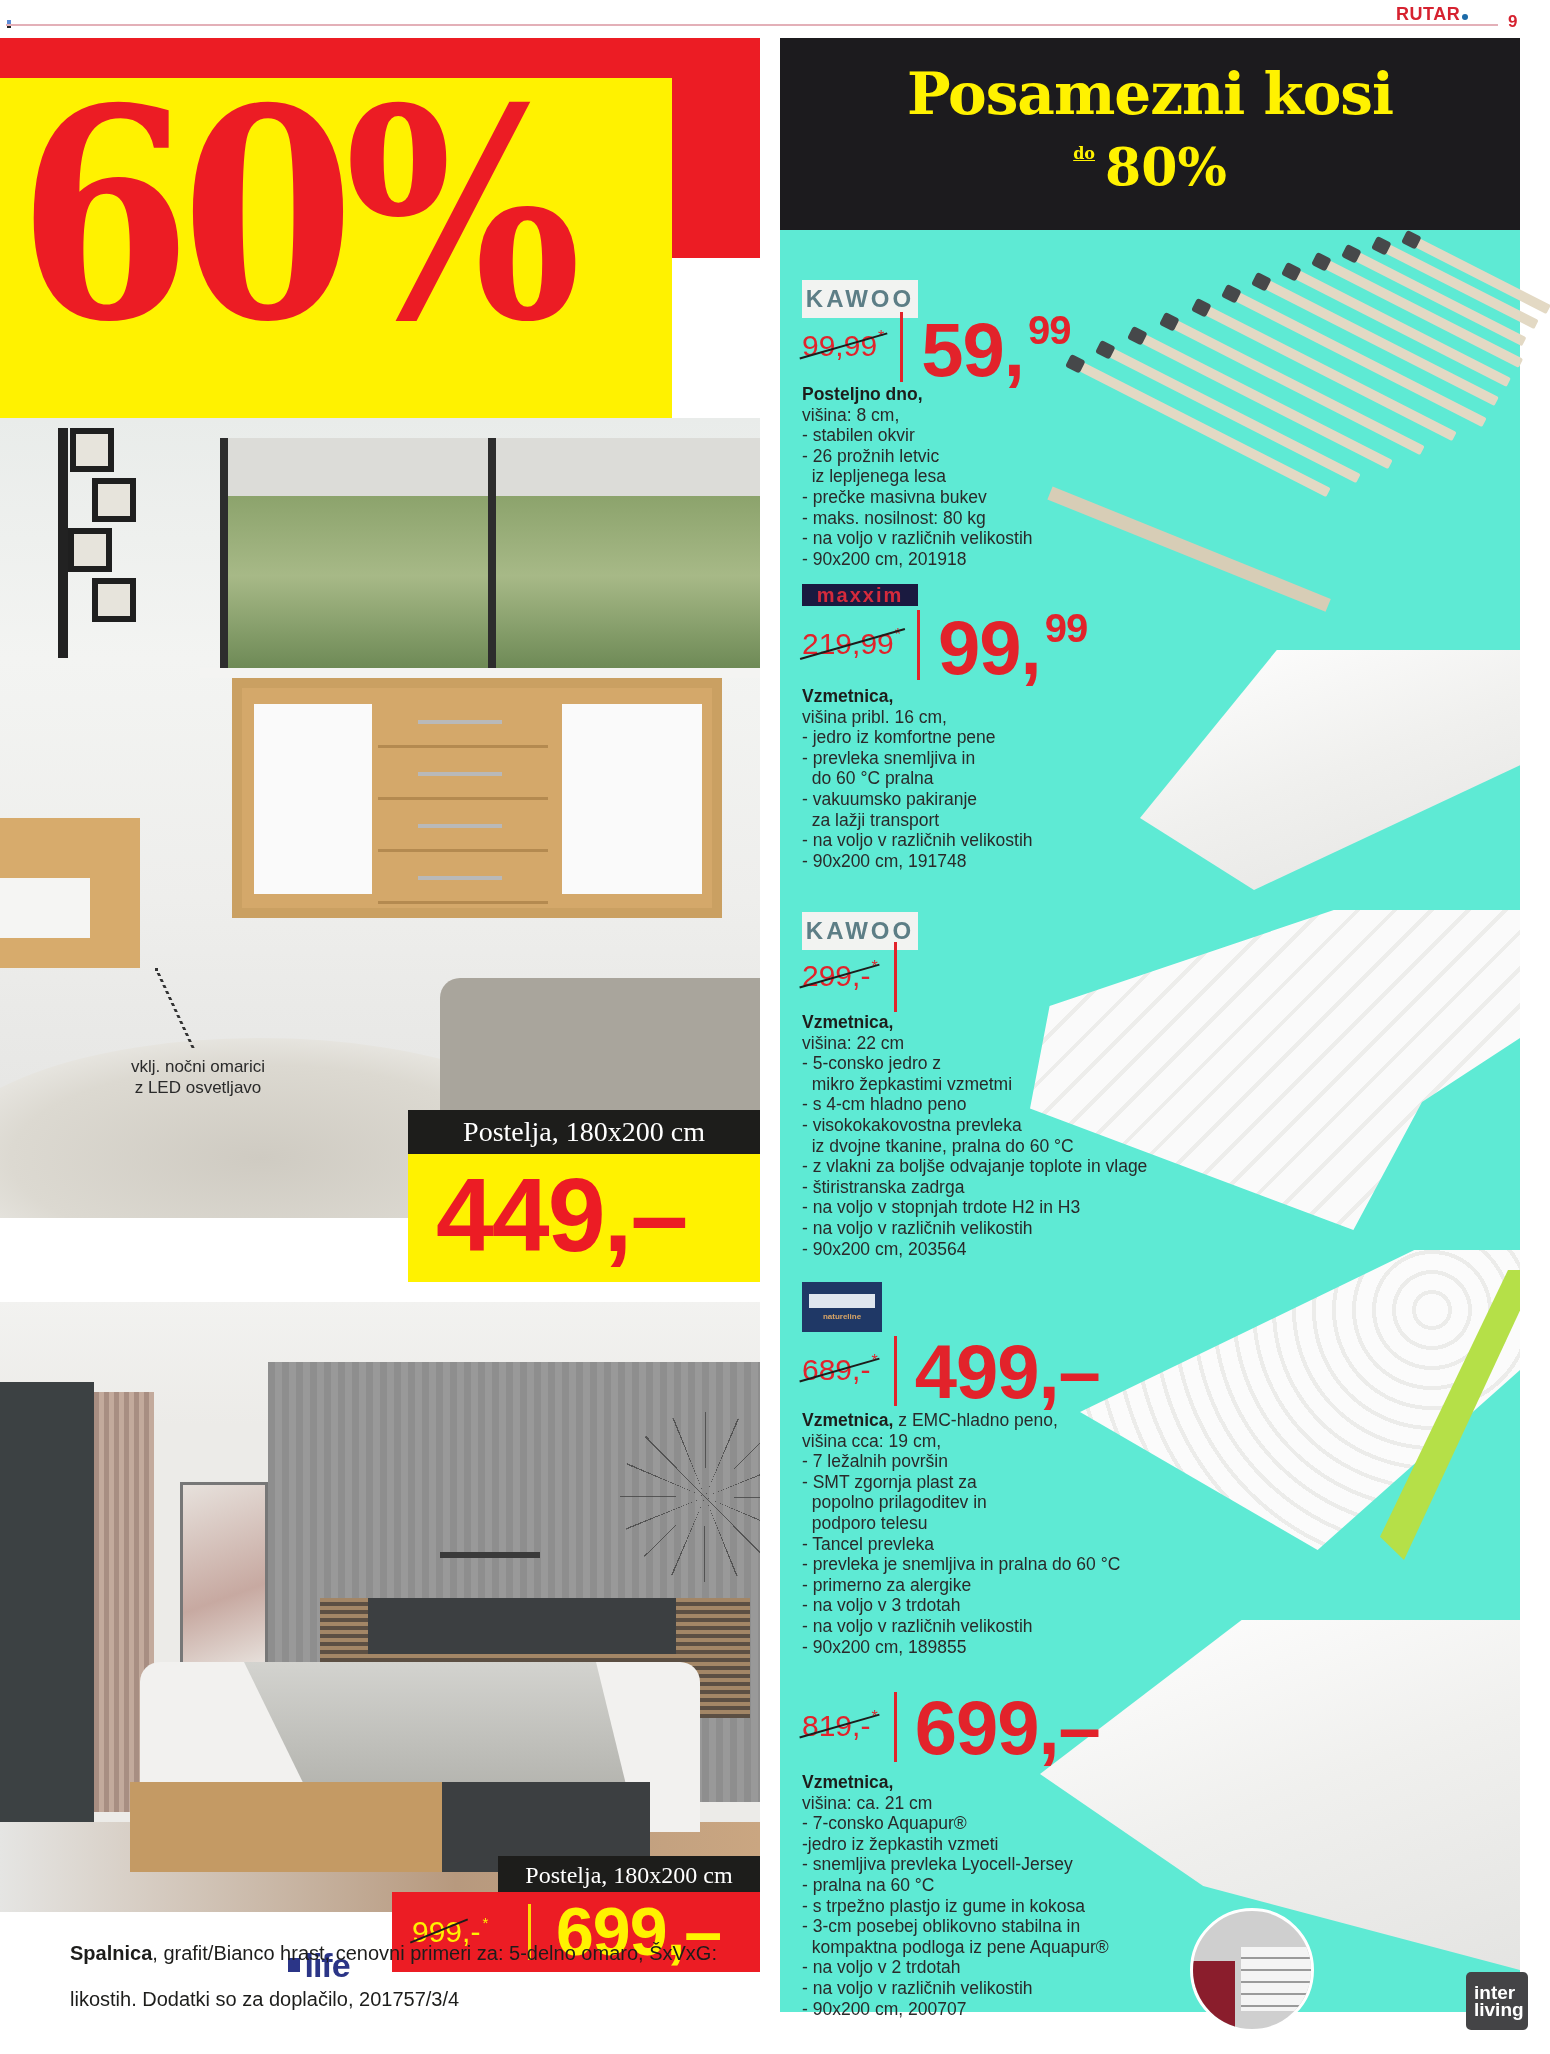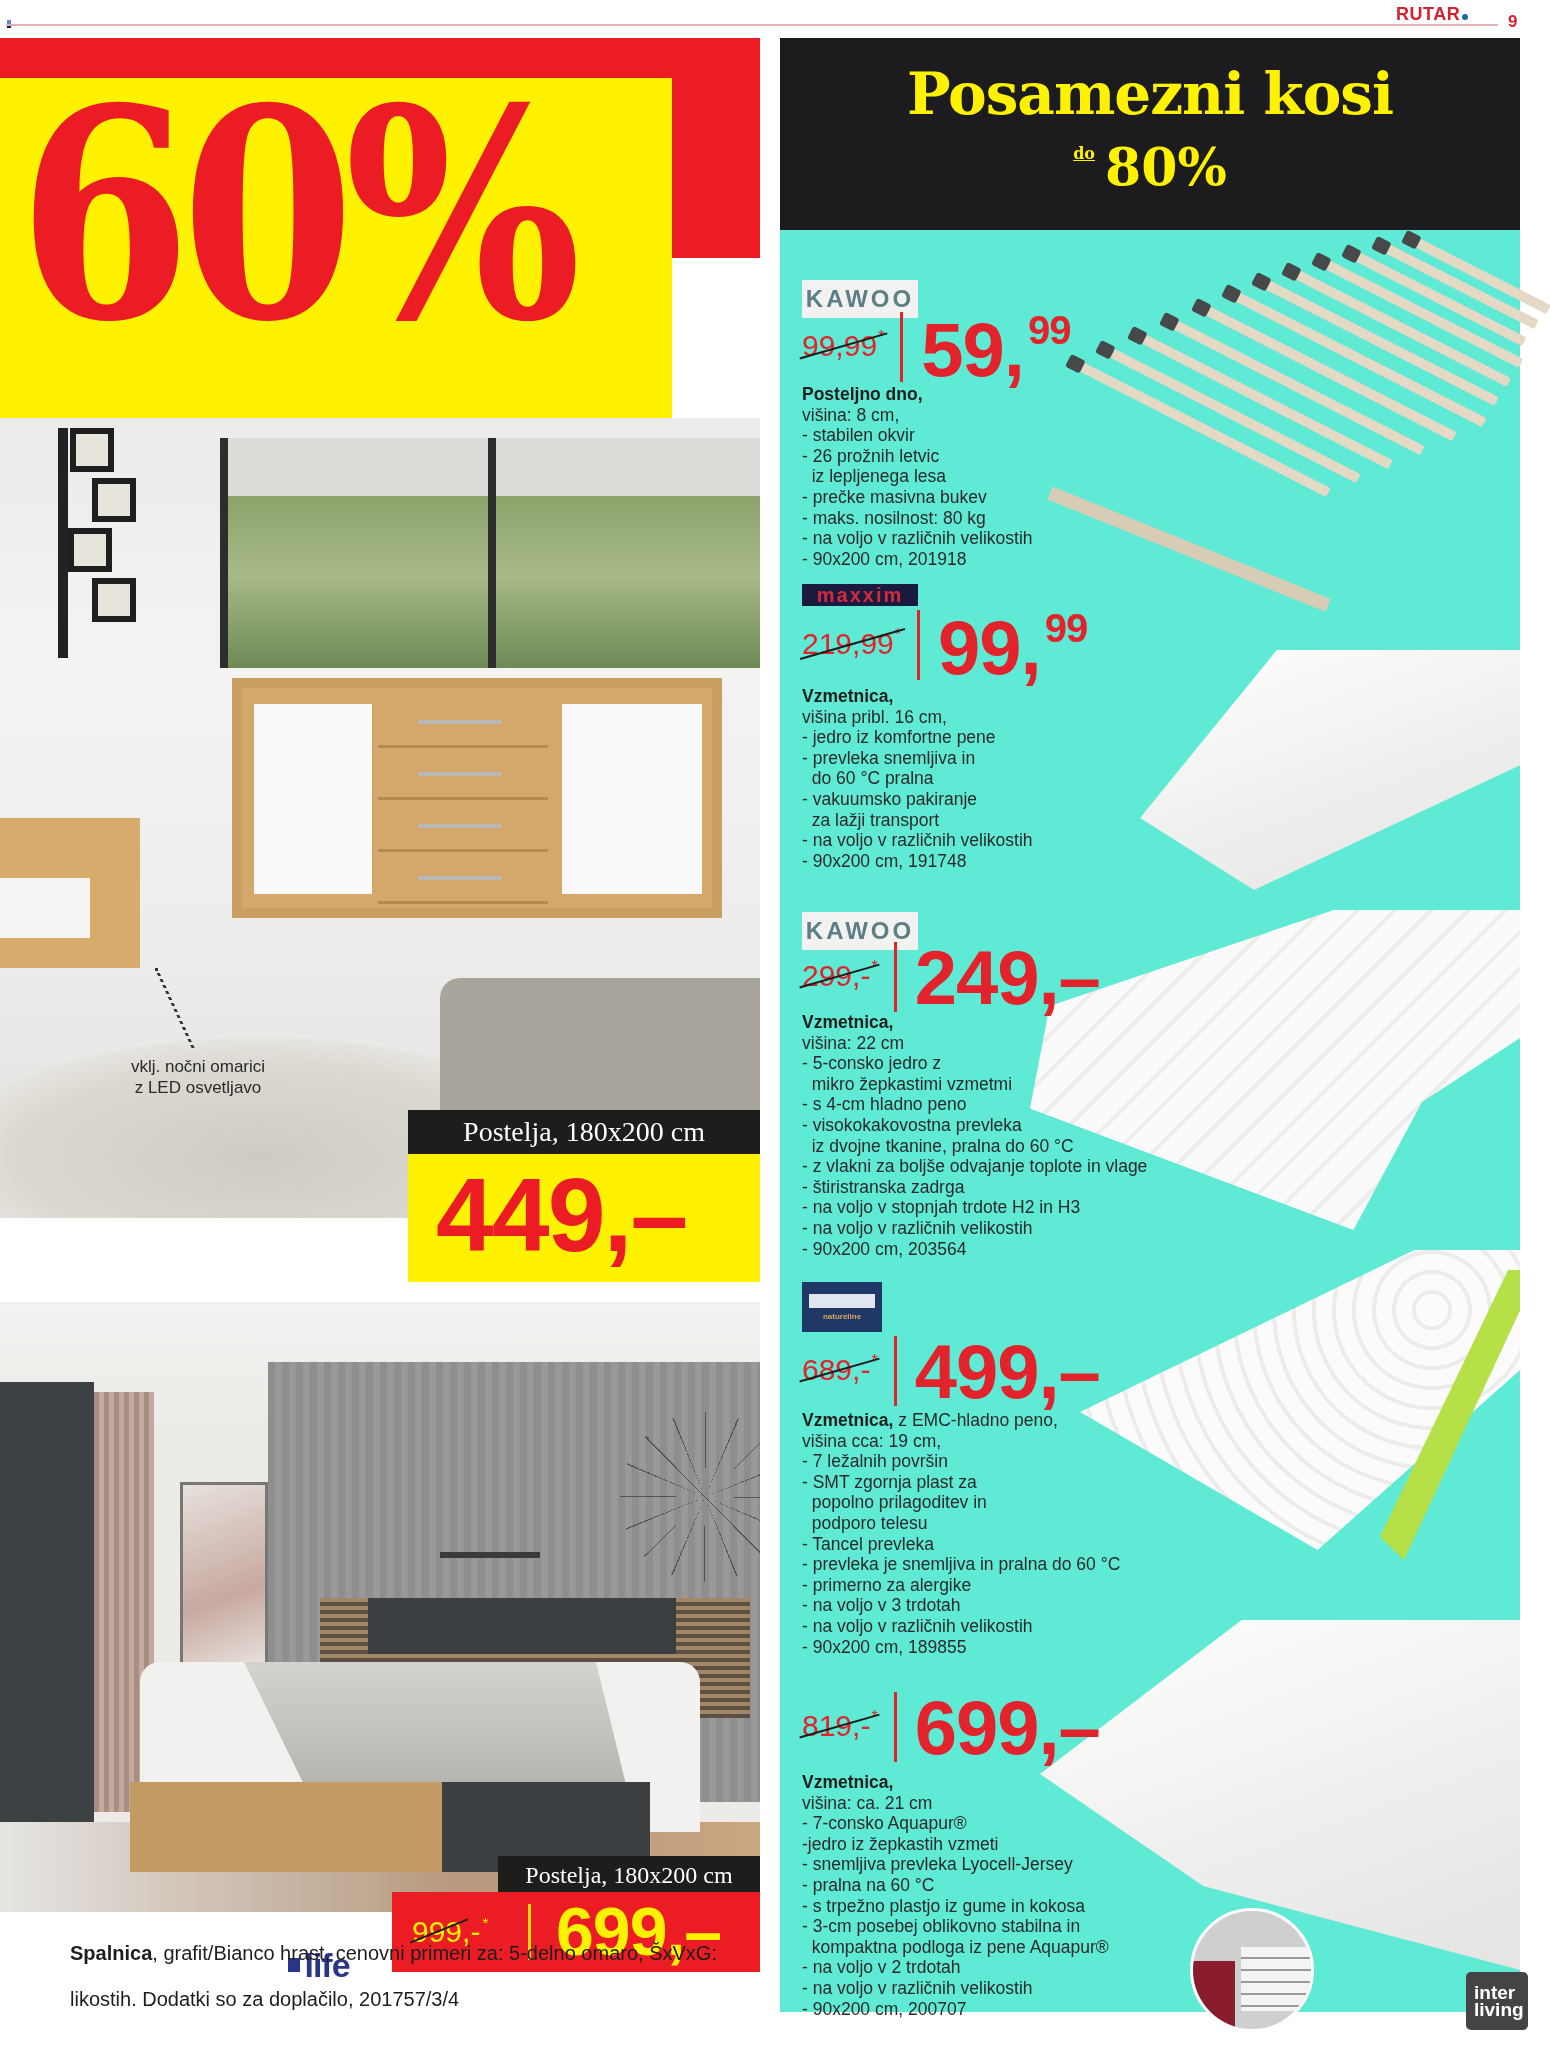--- a/index.html
+++ b/index.html
@@ -256,21 +256,20 @@
 <span>  za lažji transport</span>
 <span>- na voljo v različnih velikostih</span>
 <span>- 90x200 cm, 191748</span></div>
     </div>
 
     <div class="product" style="top:682px">
       <div class="brand-logo logo-kawoo">KAWOO</div>
       <div class="price-row" style="top:20px">
         <div class="old-price"><span>299,-</span><span class="ast">*</span></div>
         <div class="vsep"></div>
-        <div class="new-price"><span>249,–</span></div>
       </div>
       <div class="desc" style="top:100px"><b>Vzmetnica,</b>
 <span>višina: 22 cm</span>
 <span>- 5-consko jedro z</span>
 <span>  mikro žepkastimi vzmetmi</span>
 <span>- s 4-cm hladno peno</span>
 <span>- visokokakovostna prevleka</span>
 <span>  iz dvojne tkanine, pralna do 60 °C</span>
 <span>- z vlakni za boljše odvajanje toplote in vlage</span>
 <span>- štiristranska zadrga</span>

